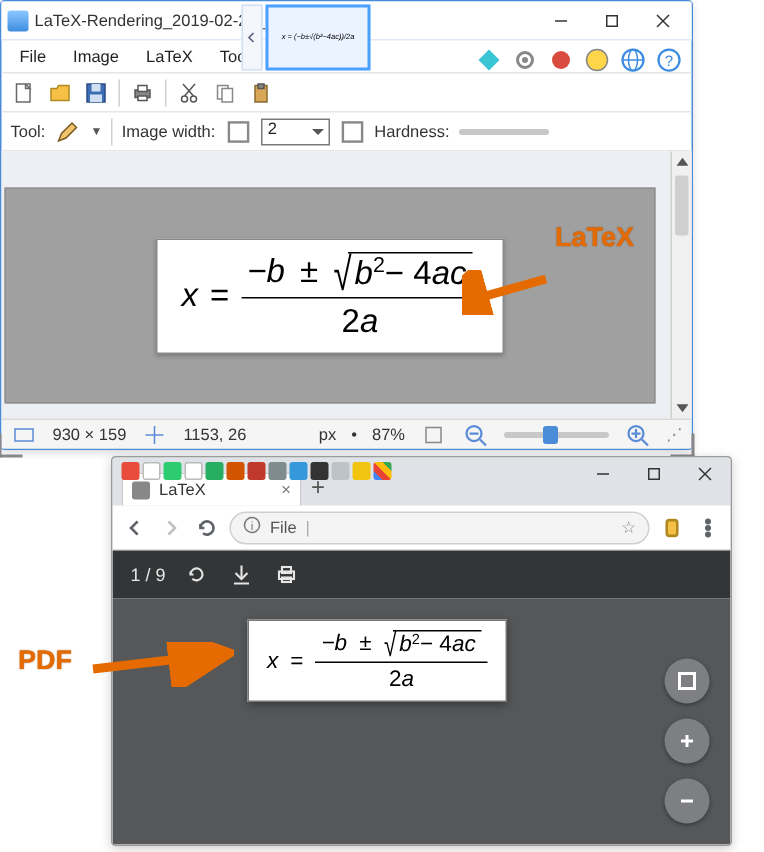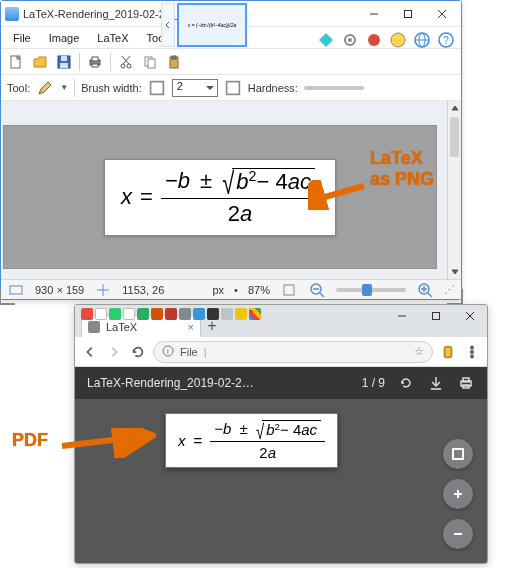--- a/index.html
+++ b/index.html
@@ -229,21 +229,21 @@
 
   <div class="tooloptions">
     <label>Tool:</label>
     <span class="tbicon">
           <svg viewBox="0 0 16 16">
             <path d="M2 14l2-5 7-7 3 3-7 7-5 2z" fill="#f0c46c" stroke="#7a5a20"></path>
           </svg>
         </span>
     <span style="font-size:8px;color:#555;">▼</span>
     <span class="sep"></span>
-    <label>Brush width:</label>
+    <label>Image width:</label>
     <span class="tbicon">
           <svg viewBox="0 0 10 10">
             <rect x="1" y="1" width="8" height="8" fill="none" stroke="#888"></rect>
           </svg>
         </span>
     <div class="brush-select"><span>2</span></div>
     <span class="tbicon">
           <svg viewBox="0 0 10 10">
             <rect x="1" y="1" width="8" height="8" fill="none" stroke="#888"></rect>
           </svg>
@@ -344,21 +344,20 @@
 <svg class="arrow-svg" style="left:308px;top:180px" width="60" height="30">
   <defs>
         <marker id="ah1" markerWidth="8" markerHeight="8" refX="2" refY="4" orient="auto">
           <polygon points="0,0 8,4 0,8" fill="#e56b00"></polygon>
         </marker>
       </defs>
   <line x1="56" y1="6" x2="6" y2="20" stroke="#e56b00" stroke-width="6" marker-end="url(#ah1)"></line>
 </svg>
 <div class="anno big" style="left:370px;top:148px;text-align:left">
   <div>LaTeX</div>
-  <div>as PNG</div>
 </div>
 
 <div class="win-browser">
   <div class="tabstrip">
     <div class="bookmarks">
       <span class="bm" style="background:#e74c3c"></span>
       <span class="bm" style="background:#fff;border:1px solid #bbb"></span>
       <span class="bm" style="background:#2ecc71"></span>
       <span class="bm" style="background:#fff;border:1px solid #bbb"></span>
       <span class="bm" style="background:#27ae60"></span>
@@ -431,21 +430,20 @@
     <span class="navico">
           <svg viewBox="0 0 16 16">
             <circle cx="8" cy="3" r="1.3" fill="#5f6368"></circle>
             <circle cx="8" cy="8" r="1.3" fill="#5f6368"></circle>
             <circle cx="8" cy="13" r="1.3" fill="#5f6368"></circle>
           </svg>
         </span>
   </div>
 
   <div class="pdfbar">
-    <span class="fname">LaTeX-Rendering_2019-02-2…</span>
     <span>1 / 9</span>
     <span class="ico">
           <svg viewBox="0 0 16 16">
             <path d="M4 8a4 4 0 1 1 1.2 2.8"></path>
             <polyline points="4,6 4,8 6,8"></polyline>
           </svg>
         </span>
     <span class="ico">
           <svg viewBox="0 0 16 16">
             <line x1="8" y1="2" x2="8" y2="10"></line>

